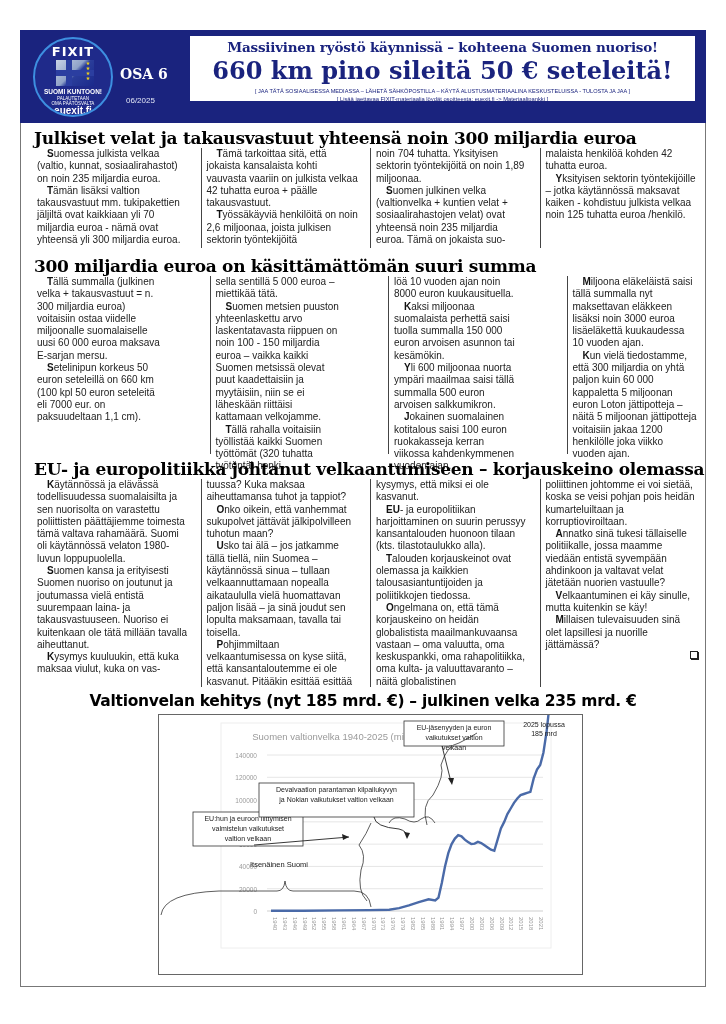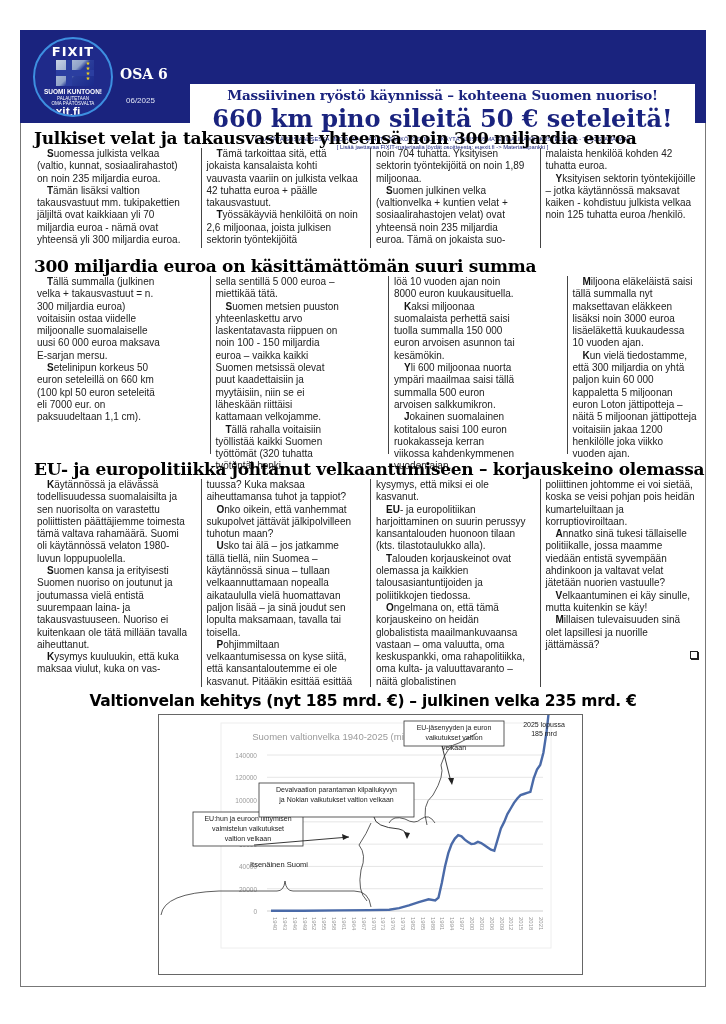--- a/index.html
+++ b/index.html
@@ -35,33 +35,33 @@
   .logo-flag .stars { position: absolute; right: 2px; top: 1px; color: #f2d21b; font-size: 5px; line-height: 5px; width: 8px; text-align: center; }
   .logo-slogan {
     position: absolute; left: 0; right: 0; top: 49px; text-align: center;
     color: #fff; font-weight: bold; font-size: 6.5px;
   }
   .logo-sub {
     position: absolute; left: 0; right: 0; top: 57px; text-align: center;
     color: #fff; font-size: 4.5px; line-height: 5px;
   }
   .logo-url {
-    position: absolute; left: 0; right: 0; top: 66px; 
-    color: #fff; font-weight: bold; font-size: 12px;
+    position: absolute; left: 0; right: 0; top: 66px; text-align: center;
+    color: #fff; font-weight: bold; font-size: 10px;
   }
   .osa {
     position: absolute; left: 100px; top: 36px; color: #fff;
     font-family: "DejaVu Serif", serif; font-weight: bold; font-size: 14px;
   }
   .osa-date {
     position: absolute; left: 106px; top: 66px; color: #e0e4f5; font-size: 8px;
   }
   .banner-box {
     position: absolute; left: 170px; top: 6px; width: 505px; height: 65px;
-    background: #fff; text-align: center; margin-top: 48px;
+    background: #fff; text-align: center;
   }
   .banner-line1 {
     margin-top: 3px; color: #1a237e; font-family: "DejaVu Serif", serif;
     font-weight: bold; font-size: 13.5px; letter-spacing: -0.2px;
   }
   .banner-line2 {
     margin-top: 1px; color: #1a237e; font-family: "DejaVu Serif", serif;
     font-weight: bold; font-size: 24px; line-height: 30px;
   }
   .banner-line3 {

